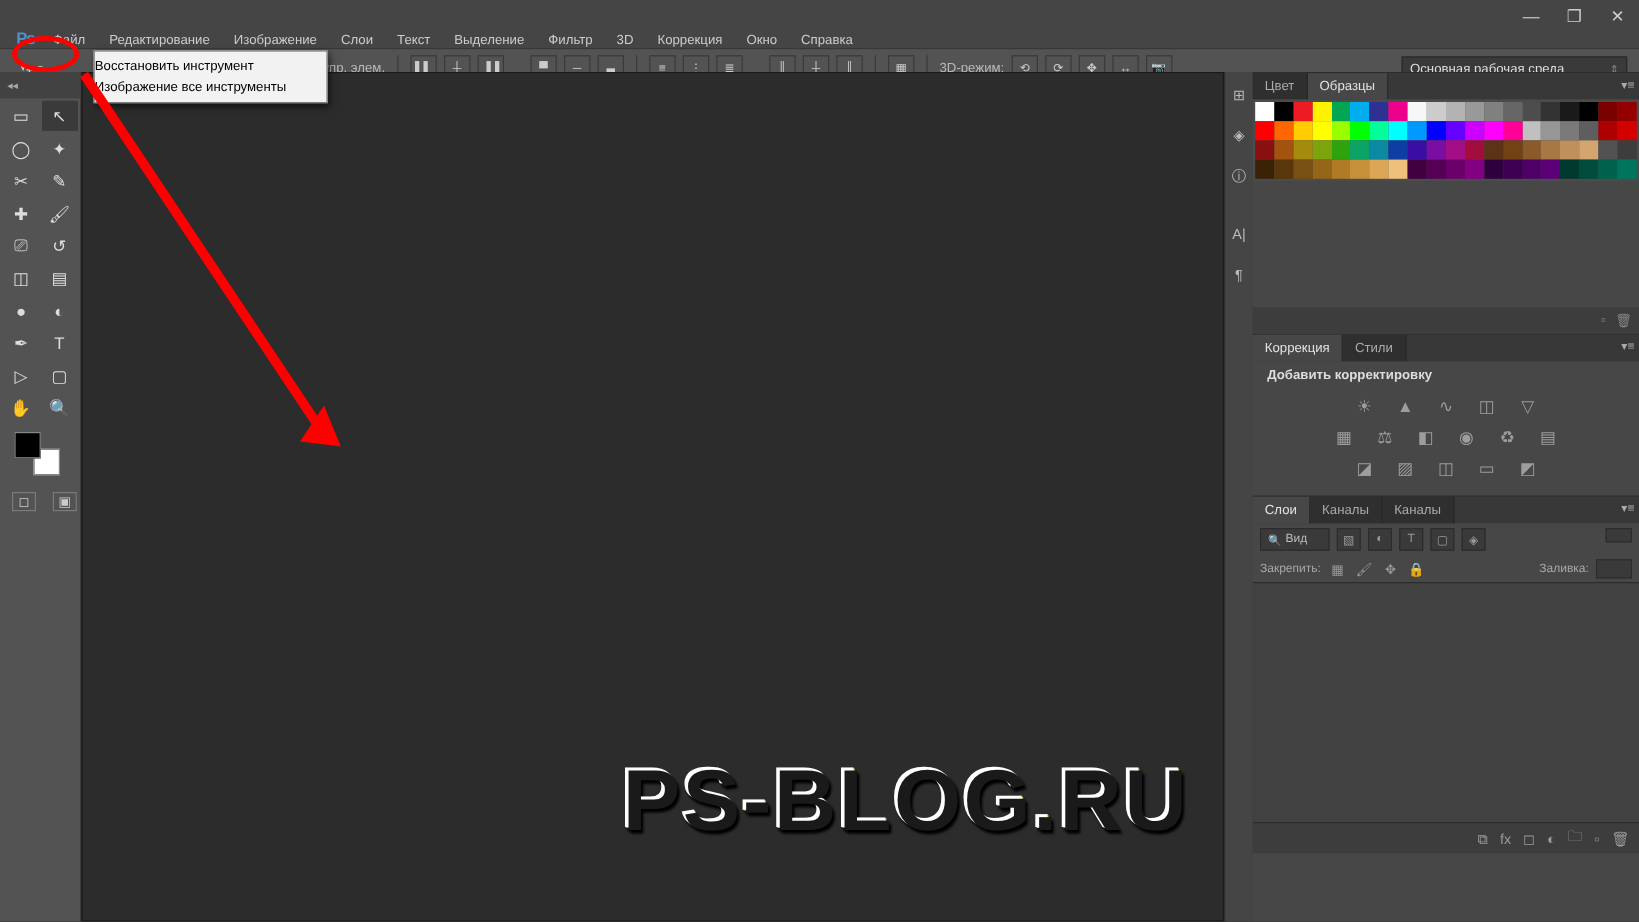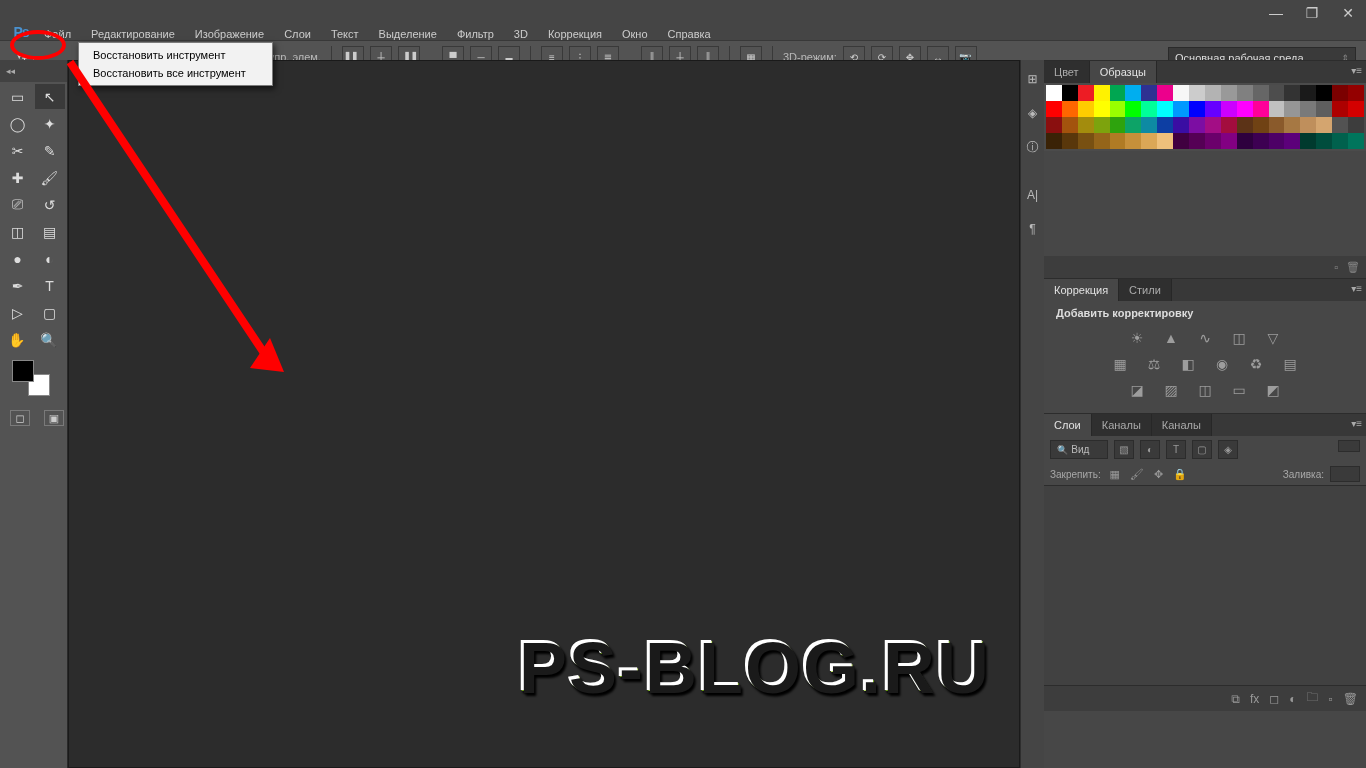--- a/index.html
+++ b/index.html
@@ -16,21 +16,21 @@
 .optionsbar { height: 34px; background: #535353; border-top: 1px solid #383838; border-bottom: 1px solid #2a2a2a; display: flex; align-items: center; padding: 0 8px; gap: 6px; position: relative; }
 .opt-tool-icon { width: 35px; height: 24px; background: #535353; display: flex; align-items: center; justify-content: center; border: 1px solid transparent; }
 .opt-btn { width: 22px; height: 22px; background: #535353; border: 1px solid #393939; display: flex; align-items: center; justify-content: center; cursor: pointer; font-size: 10px; }
 .opt-sep { width: 1px; height: 22px; background: #393939; margin: 0 4px; }
 .opt-text { color: #b8b8b8; font-size: 11px; }
 .workspace-dd { position: absolute; right: 10px; top: 6px; width: 188px; height: 21px; background: #3a3a3a; border: 1px solid #2a2a2a; color: #ddd; display: flex; align-items: center; padding: 0 6px; font-size: 11px; }
 .workspace-dd::after { content: "⇕"; position: absolute; right: 6px; font-size: 9px; color: #888; }
 
 
 .context-menu { position: absolute; top: 42px; left: 78px; background: #f2f2f2; border: 1px solid #7b7b7b; box-shadow: 2px 3px 6px rgba(0,0,0,.6); padding: 3px 0; color: #000; z-index: 10; min-width: 195px; }
-.context-menu .ctx-item { padding: 3px 14px; cursor: pointer; white-space: nowrap; font-size: 11px; }
+.context-menu .ctx-item { padding: 3px 0; cursor: pointer; white-space: nowrap; font-size: 11px; }
 
 
 .content { position: absolute; top: 60px; left: 0; right: 0; bottom: 0; display: flex; }
 
 
 .tools-col { width: 68px; background: #535353; border-right: 1px solid #2a2a2a; position: relative; }
 .tools-header { height: 22px; background: #424242; display: flex; align-items: center; justify-content: flex-start; padding-left: 6px; }
 .tools-header span { color: #aaa; font-size: 9px; }
 .tools-grid { padding: 2px; display: grid; grid-template-columns: 30px 30px; gap: 2px; justify-content: center; }
 .tool-btn { width: 30px; height: 25px; display: flex; align-items: center; justify-content: center; cursor: pointer; color: #ddd; font-size: 14px; }
@@ -152,21 +152,21 @@
   <div class="opt-btn">✥</div>
   <div class="opt-btn">↔</div>
   <div class="opt-btn">📷</div>
   <div class="workspace-dd">
     <span>Основная рабочая среда</span>
   </div>
 </div>
 
 <div class="context-menu">
   <div class="ctx-item">Восстановить инструмент</div>
-  <div class="ctx-item">Восстановить все инструмент</div>
+  <div class="ctx-item">Изображение все инструменты</div>
 </div>
 
 <div class="red-circle"></div>
 <svg class="red-arrow" width="230" height="330">
   <line x1="10" y1="10" x2="210" y2="310" stroke="#f00" stroke-width="8"></line>
   <polygon points="190,316 224,320 210,286" fill="#f00"></polygon>
 </svg>
 
 <div class="content">
 

